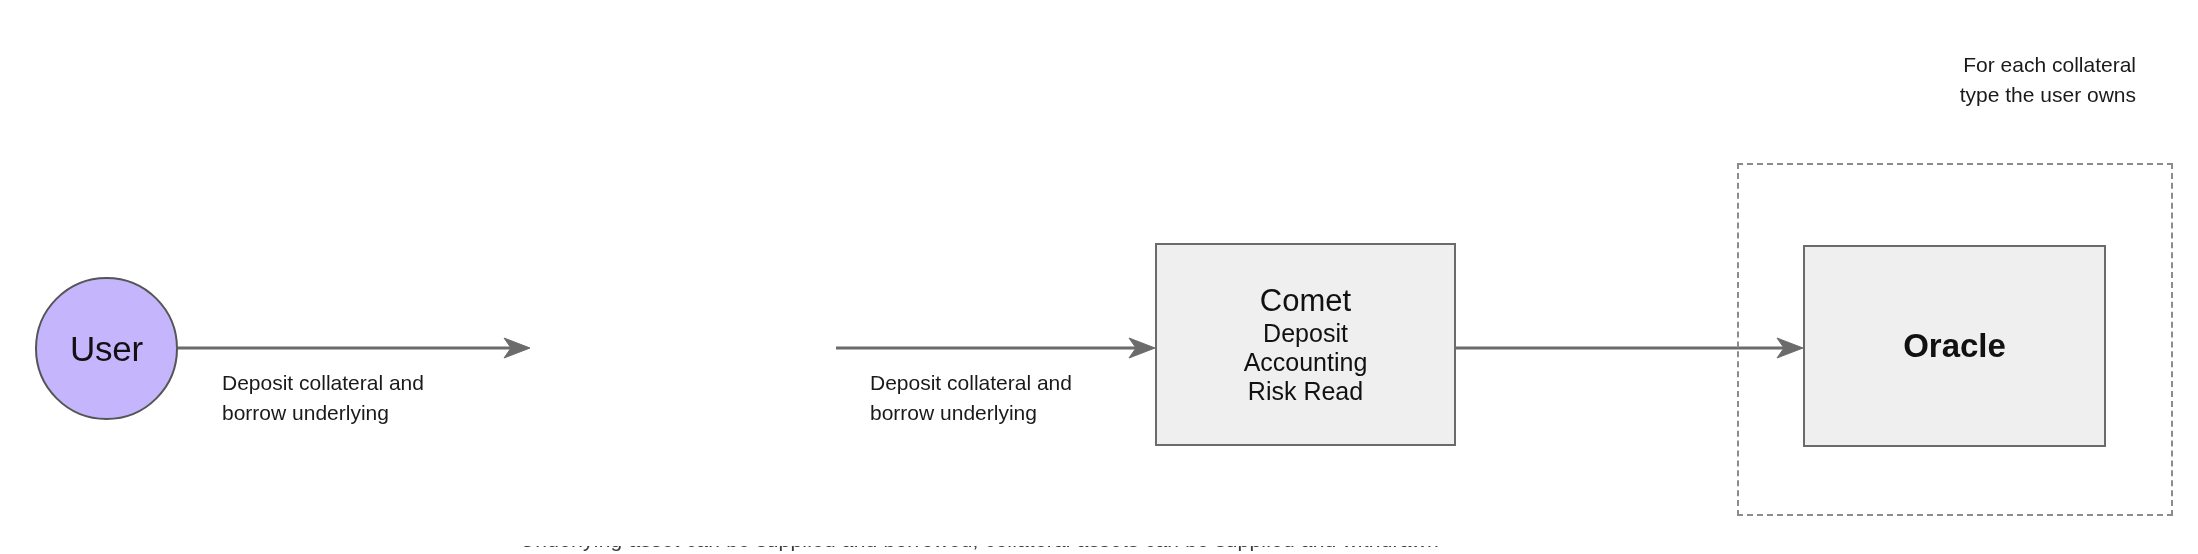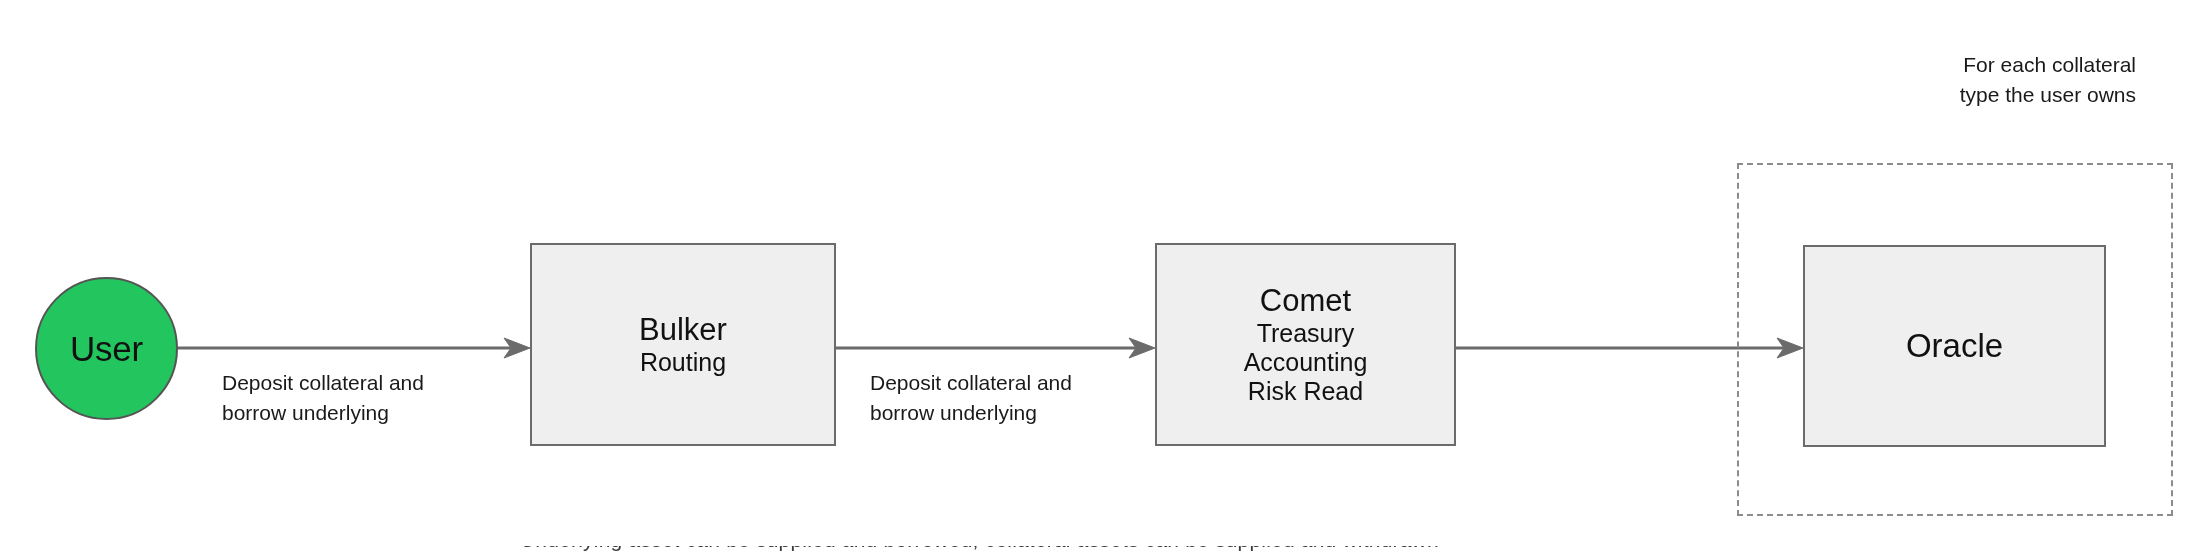--- a/index.html
+++ b/index.html
@@ -30,21 +30,21 @@
     box-sizing: border-box;
     display: flex;
     flex-direction: column;
     align-items: center;
     justify-content: center;
     line-height: 1.16;
     color: #111111;
   }
   .node-circle {
     position: absolute;
-    background: #22c55e;
+    background: #c4b5fd;
     border: 2px solid #555555;
     border-radius: 50%;
     box-sizing: border-box;
     display: flex;
     align-items: center;
     justify-content: center;
     color: #111111;
   }
 
   
@@ -57,21 +57,21 @@
   #bulker-node {
     left: 530px; top: 243px;
     width: 306px; height: 203px;
   }
   #comet-node {
     left: 1155px; top: 243px;
     width: 301px; height: 203px; align-items: center;
   }
   #oracle-node {
     left: 1803px; top: 245px;
-    width: 303px; height: 202px;
+    width: 303px; height: 202px; font-weight: bold;
   }
   #oracle-node .node-title { font-size: 33px; }
 
   .node-title    { font-size: 31px; }
   .node-subtitle { font-size: 25px; }
 
   
   #collateral-group {
     position: absolute;
     left: 1737px; top: 163px;
@@ -140,37 +140,33 @@
 
   <div class="connector" id="connector-user-bulker" style="left:178px; width:352px;">
     <svg width="352" height="30" viewBox="0 0 352 30" xmlns="http://www.w3.org/2000/svg">
       <line x1="0" y1="15" x2="338" y2="15" stroke="#6b6b6b" stroke-width="3"></line>
       <path d="M 352 15 L 326 25 L 333 15 L 326 5 Z" fill="#6b6b6b" stroke="#6b6b6b" stroke-width="1" stroke-linejoin="round"></path>
     </svg>
   </div>
   <div class="edge-label" id="edge-label-1">Deposit collateral and
 borrow underlying</div>
 
-  <div id="bulker-node" class="node-box">
-    <span class="node-title">Bulker</span>
-    <span class="node-subtitle">Routing</span>
-  </div>
 
   <div class="connector" id="connector-bulker-comet" style="left:836px; width:319px;">
     <svg width="319" height="30" viewBox="0 0 319 30" xmlns="http://www.w3.org/2000/svg">
       <line x1="0" y1="15" x2="305" y2="15" stroke="#6b6b6b" stroke-width="3"></line>
       <path d="M 319 15 L 293 25 L 300 15 L 293 5 Z" fill="#6b6b6b" stroke="#6b6b6b" stroke-width="1" stroke-linejoin="round"></path>
     </svg>
   </div>
   <div class="edge-label" id="edge-label-2">Deposit collateral and
 borrow underlying</div>
 
   <div id="comet-node" class="node-box">
     <span class="node-title">Comet</span>
-    <span class="node-subtitle">Treasury</span>
+    <span class="node-subtitle">Deposit</span>
     <span class="node-subtitle">Accounting</span>
     <span class="node-subtitle">Risk Read</span>
   </div>
 
   <div class="connector" id="connector-comet-oracle" style="left:1456px; width:347px;">
     <svg width="347" height="30" viewBox="0 0 347 30" xmlns="http://www.w3.org/2000/svg">
       <line x1="0" y1="15" x2="333" y2="15" stroke="#6b6b6b" stroke-width="3"></line>
       <path d="M 347 15 L 321 25 L 328 15 L 321 5 Z" fill="#6b6b6b" stroke="#6b6b6b" stroke-width="1" stroke-linejoin="round"></path>
     </svg>
   </div>

